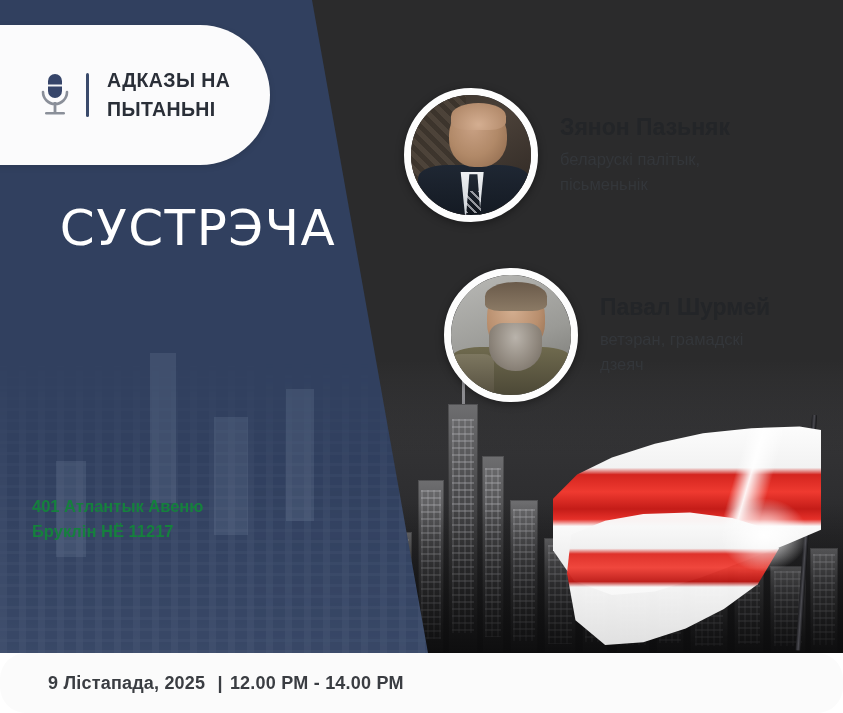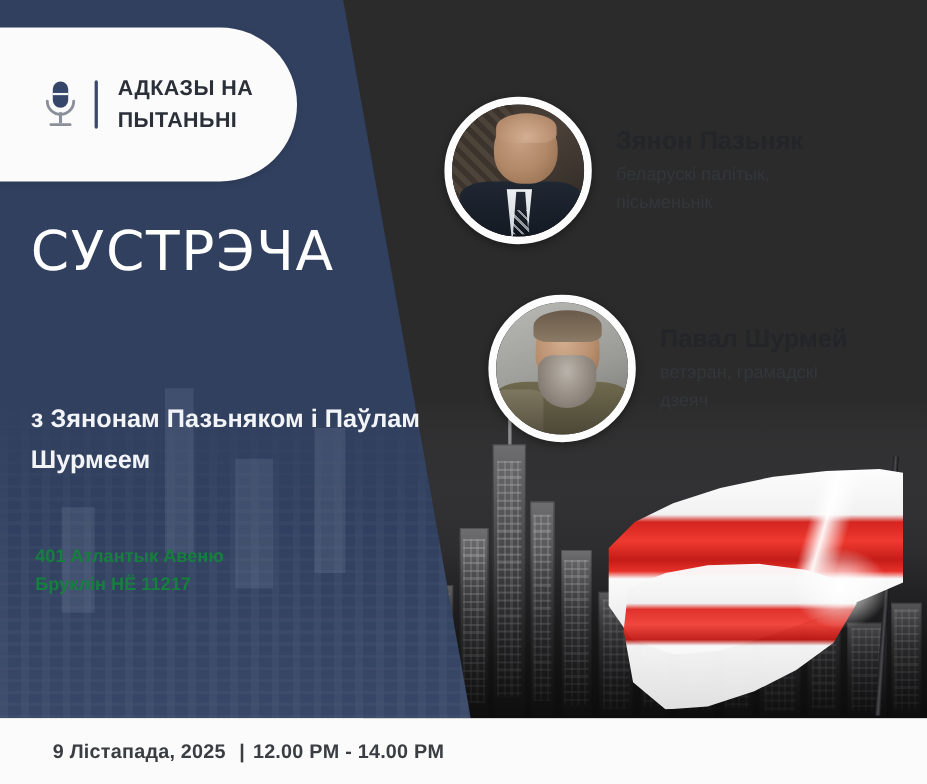--- a/index.html
+++ b/index.html
@@ -179,20 +179,21 @@
     white-space: pre-line;
   }
 
   
 
   .headline {
     position: absolute;
     left: 28px; top: 200px;
     width: 340px;
     color: #ffffff;
+    text-align: center;
   }
   .headline .line1 {
     font-size: 50px;
     font-weight: 400;
     letter-spacing: 1.5px;
     line-height: 1.12;
     font-family: "DejaVu Sans", sans-serif;
     font-stretch: normal;
   }
   .headline .line2 {
@@ -298,20 +299,21 @@
 
   
 
   .footer {
     position: absolute;
     left: 0; bottom: 0;
     width: 843px; height: 60px;
     background: #fbfbfb;
     display: flex;
     align-items: center;
+    border-radius: 26px;
   }
   .footer .footer-text {
     margin-left: 48px;
     color: #3a3d42;
     font-size: 18px;
     font-weight: 700;
     letter-spacing: 0.2px;
   }
   .footer .sep { margin: 0 2px 0 7px; }
 </style>
@@ -369,21 +371,20 @@
     </span>
     <span class="divider-bar"></span>
     <span class="badge-text">АДКАЗЫ НА
 ПЫТАНЬНІ</span>
   </div>
 
   <div class="headline">
     <div class="line1">СУСТРЭЧА</div>
   </div>
 
-  <div class="with-speakers">з Зянонам Пазьняком і Паўлам Шурмеем</div>
 
   <div class="address">401 Атлантык Авеню
 Бруклін НЁ 11217</div>
 
   <div class="speaker speaker-1">
     <div class="avatar">
       <div class="ph ph-a">
         <div class="bgpanel"></div>
         <div class="torso"></div>
         <div class="head"></div>

